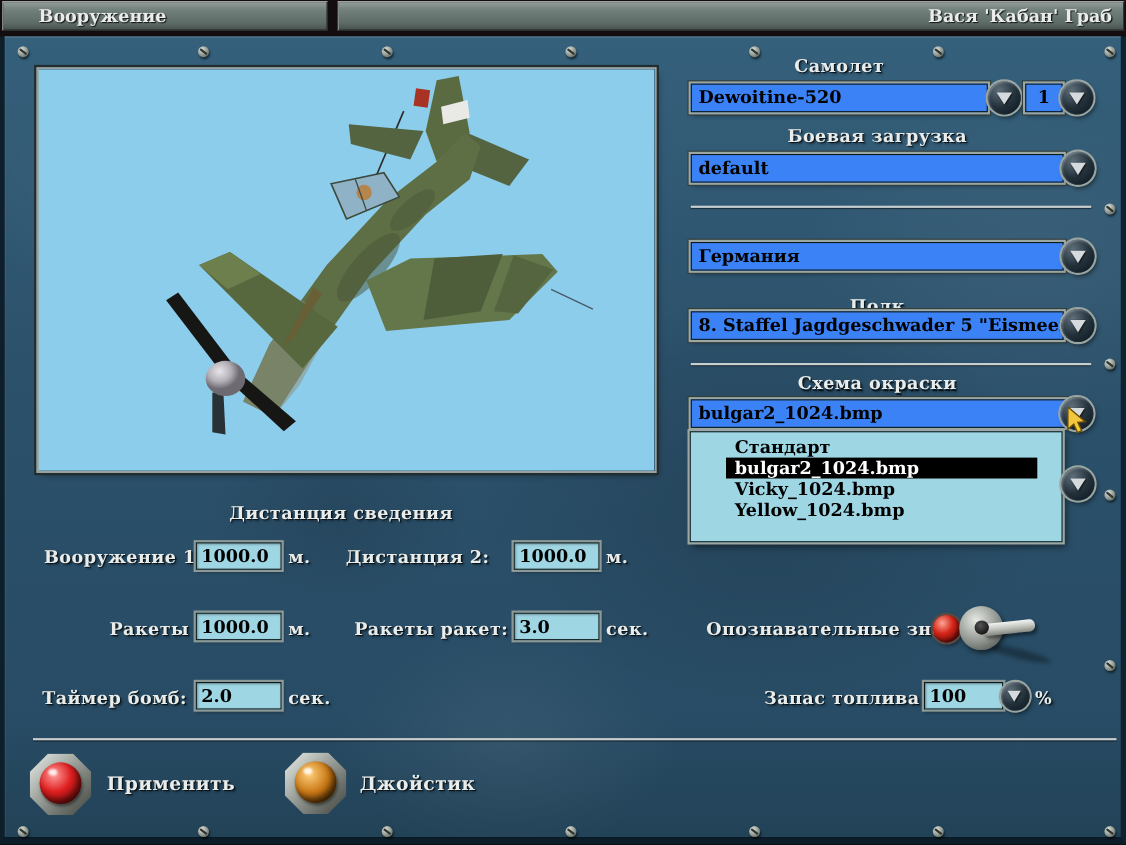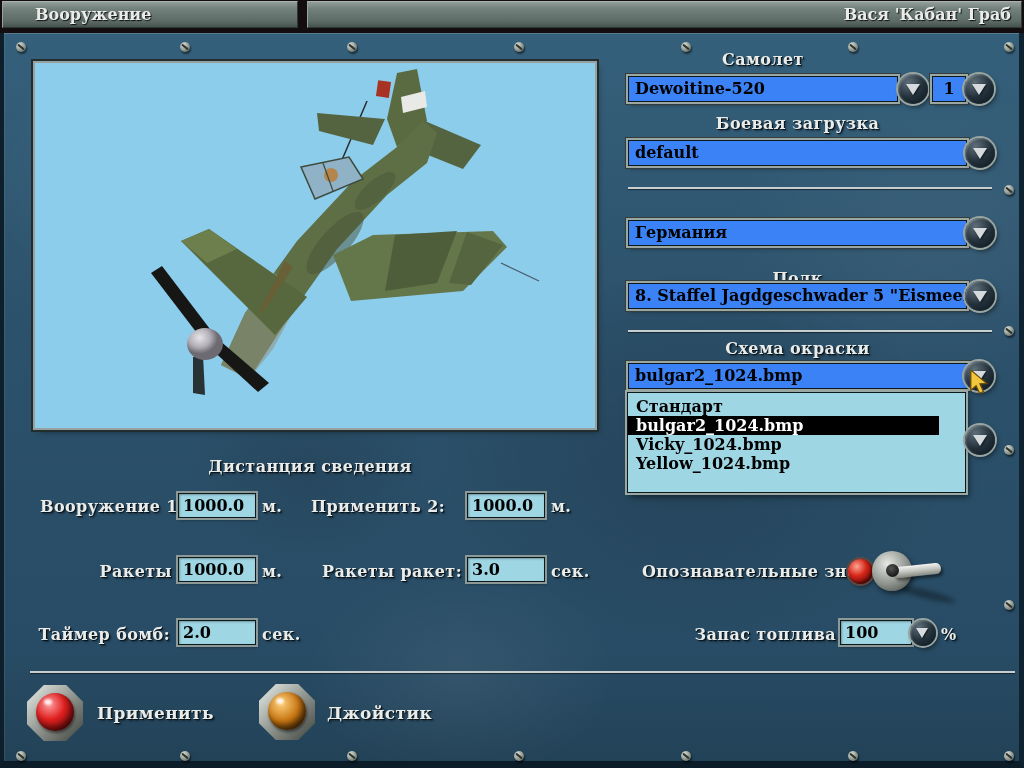--- a/index.html
+++ b/index.html
@@ -64,21 +64,21 @@
   .ddbtn.small{width:26px;height:26px;}
   .ddbtn.small .tri{left:6px;top:8px;border-left-width:6px;border-right-width:6px;border-top-width:10px;}
 
   
   #preview{position:absolute;left:35px;top:63px;width:560px;height:365px;
     box-shadow:0 0 0 2px #97a2a0, 0 0 0 4px #222d30, 3px 4px 6px rgba(0,0,0,.4);}
 
   
   #paint-list{position:absolute;left:627px;top:392px;width:339px;height:101px;background:#9fd6e3;
     border:1px solid #0d1a1d;box-shadow:0 0 0 2px #9ba7a2, 3px 4px 6px rgba(0,0,0,.5);
-    padding-top:4px;box-sizing:border-box;}
+    padding-top:4px;box-sizing:border-box;padding-left:32px;}
   .listitem{height:19px;line-height:19px;font-size:16px;color:#000;padding-left:8px;
     white-space:nowrap;cursor:pointer;}
   .listitem.selected{background:#000;color:#fff;width:90%;}
 
   
   #marking-light{position:absolute;left:848px;top:559px;width:25px;height:25px;border-radius:50%;
     background:radial-gradient(circle at 35% 30%, #ffa493, #d42518 40%, #570505 88%);
     box-shadow:0 0 0 2px #5c4a42, 2px 3px 4px rgba(0,0,0,.5), inset -2px -2px 3px rgba(0,0,0,.4);}
   #toggle-base{position:absolute;left:872px;top:551px;width:40px;height:40px;border-radius:50%;
     background:radial-gradient(circle at 38% 32%, #e7e9e4, #8e938d 55%, #3c413c 100%);
@@ -228,21 +228,21 @@
   <div class="ddbtn" style="left:965px;top:425px;">
       <span class="tri"></span>
     </div>
 
   <div class="lbl center" style="left:110px;top:457px;width:400px;">Дистанция сведения</div>
 
   <div class="lbl right" style="left:40px;top:497px;width:135px;">Вооружение 1:</div>
   <input class="field" style="left: 178px; top: 493px; width: 68px;" value="1000.0">
   <div class="lbl" style="left:262px;top:497px;">м.</div>
 
-  <div class="lbl right" style="left:310px;top:497px;width:135px;">Применить 2:</div>
+  <div class="lbl right" style="left:310px;top:497px;width:135px;">Дистанция 2:</div>
   <input class="field" style="left: 467px; top: 493px; width: 68px;" value="1000.0">
   <div class="lbl" style="left:551px;top:497px;">м.</div>
 
   <div class="lbl right" style="left:60px;top:562px;width:112px;">Ракеты</div>
   <input class="field" style="left: 178px; top: 557px; width: 68px;" value="1000.0">
   <div class="lbl" style="left:262px;top:562px;">м.</div>
 
   <div class="lbl right" style="left:322px;top:562px;width:135px;">Ракеты ракет:</div>
   <input class="field" style="left: 467px; top: 557px; width: 68px;" value="3.0">
   <div class="lbl" style="left:551px;top:562px;">сек.</div>

